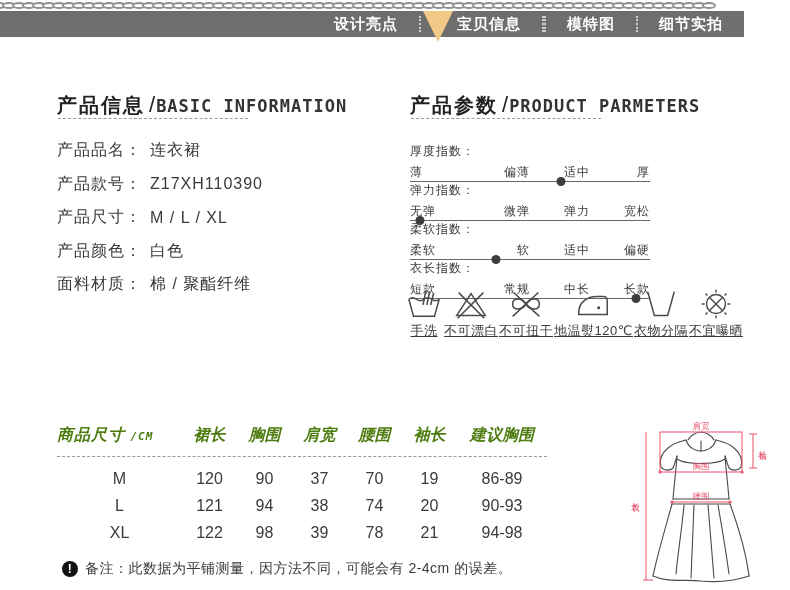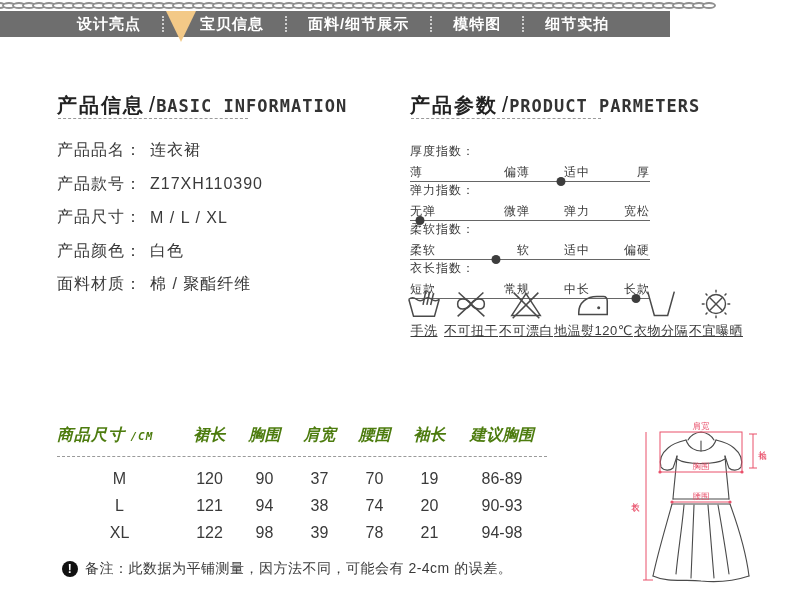--- a/index.html
+++ b/index.html
@@ -7,22 +7,22 @@
   #app {
     position:relative; width:790px; height:590px; background:#fff;
     font-family:"Liberation Sans","DejaVu Sans",sans-serif; color:#3a3a3a; overflow:hidden;
   }
   
   .chain { position:absolute; top:0; left:-4px; width:800px; height:11px;
            display:flex; align-items:center; overflow:hidden; }
   .chain span { flex:0 0 auto; width:14px; height:7px; border:2px solid #8f8f8f;
                 border-radius:50%; margin-left:-4px; background:#fff; }
   
-  .navbar { position:absolute; top:11px; left:0; width:670px; height:26px;
-            background:#6e6e6e; display:flex; align-items:center; padding-left:56px; }
+  .navbar { position:absolute; top:11px; left:0; width:744px; height:26px;
+            background:#6e6e6e; display:flex; align-items:center; padding-left:56px;justify-content:flex-end; }
   .tab { position:relative; color:#fff; font-size:15px; font-weight:bold;
          letter-spacing:1px; padding:0 21px; height:26px; line-height:26px;
          white-space:nowrap; cursor:pointer; }
   .sep { height:16px; border-left:2px dotted #cfcfcf; }
   .tab-active { padding-left:36px; }
   .pointer { position:absolute; left:2px; top:0; width:0; height:0;
              border-left:15px solid transparent; border-right:15px solid transparent;
              border-top:31px solid #f3c987; }
   
   .sec-title { position:absolute; white-space:nowrap; }
@@ -155,21 +155,20 @@
     </div>
 
   <nav class="navbar">
     <div class="tab">设计亮点</div>
     <div class="sep"></div>
     <div class="tab tab-active">
       <span class="pointer"></span>
       <span>宝贝信息</span>
     </div>
     <div class="sep"></div>
-    <div class="tab">面料/细节展示</div>
     <div class="sep"></div>
     <div class="tab">模特图</div>
     <div class="sep"></div>
     <div class="tab">细节实拍</div>
   </nav>
 
   <div class="sec-title" style="left:57px; top:92px;">
     <span class="cn">产品信息</span><span class="slash">/</span><span class="en">BASIC INFORMATION</span>
   </div>
   <div class="dash-line" style="left:58px; top:118px; width:190px;"></div>
@@ -250,36 +249,36 @@
       <svg width="38" height="32" viewBox="0 0 40 32">
         <g fill="none" stroke="#4a4a4a" stroke-width="1.6">
           <path d="M4,11 Q8,8 12,11 Q16,14 20,11 Q24,8 28,11 Q32,14 36,11"></path>
           <path d="M4,11 L9,29 L31,29 L36,11"></path>
           <path d="M22,2 L19,17 M26,3 L23,17 M30,5 L27,17"></path>
         </g>
       </svg>
       <span class="clbl">手洗</span>
     </div>
     <div class="care-item">
+      <svg width="38" height="32" viewBox="0 0 40 32">
+        <g fill="none" stroke="#4a4a4a" stroke-width="1.6">
+          <path d="M20,5 L35,28 L5,28 Z"></path>
+          <path d="M7,4 L34,31 M33,4 L6,31"></path>
+        </g>
+      </svg>
+      <span class="clbl">不可漂白</span>
+    </div>
+    <div class="care-item">
       <svg width="42" height="32" viewBox="0 0 44 32">
         <g fill="none" stroke="#4a4a4a" stroke-width="1.6">
           <path d="M22,16 C18,9 8,9 8,16 C8,23 18,23 22,16 C26,9 36,9 36,16 C36,23 26,23 22,16 Z"></path>
           <path d="M9,4 L36,29 M35,4 L8,29"></path>
         </g>
       </svg>
       <span class="clbl">不可扭干</span>
-    </div>
-    <div class="care-item">
-      <svg width="38" height="32" viewBox="0 0 40 32">
-        <g fill="none" stroke="#4a4a4a" stroke-width="1.6">
-          <path d="M20,5 L35,28 L5,28 Z"></path>
-          <path d="M7,4 L34,31 M33,4 L6,31"></path>
-        </g>
-      </svg>
-      <span class="clbl">不可漂白</span>
     </div>
     <div class="care-item">
       <svg width="38" height="32" viewBox="0 0 40 32">
         <g fill="none" stroke="#4a4a4a" stroke-width="1.6">
           <path d="M5,27 L5,25 C5,14 14,8 24,8 L31,8 C34,8 35,10 35,13 L35,27 Z"></path>
           <circle cx="26" cy="20" r="1.6" fill="#4a4a4a" stroke="none"></circle>
         </g>
       </svg>
       <span class="clbl">地温熨120℃</span>
     </div>

